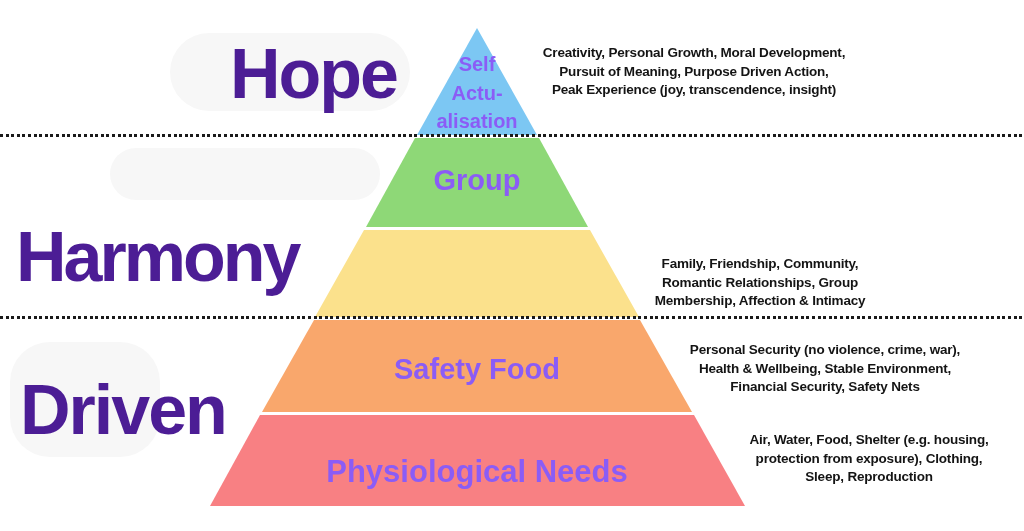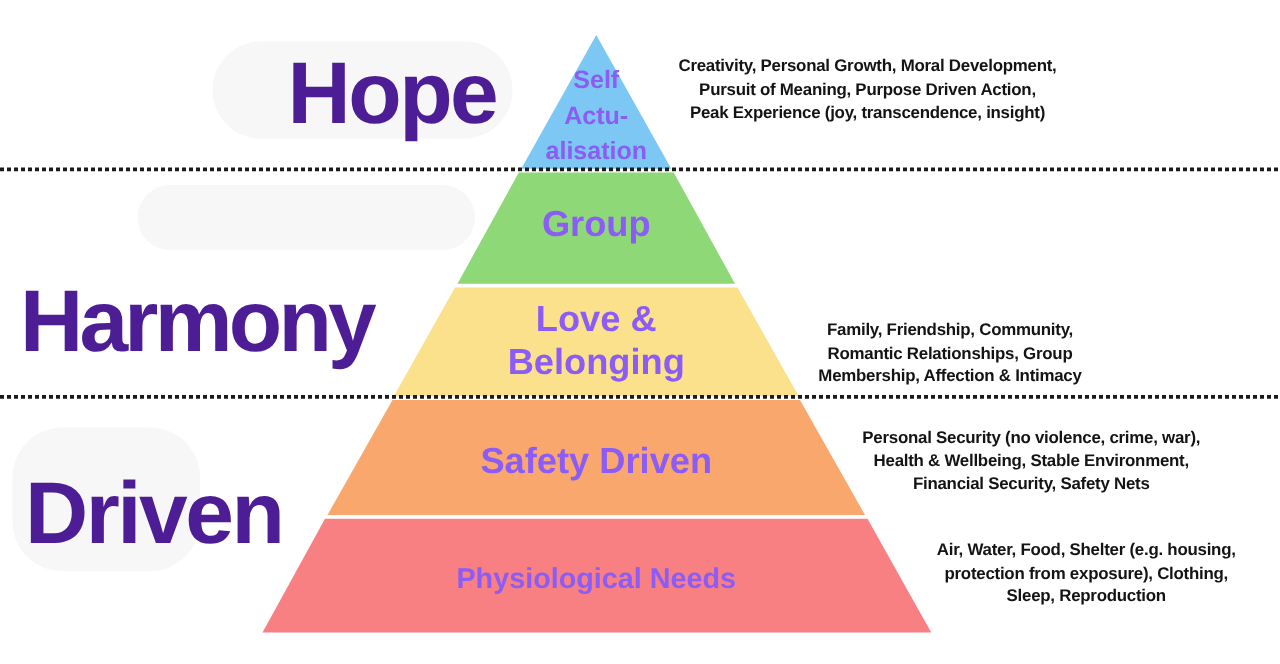--- a/index.html
+++ b/index.html
@@ -44,21 +44,21 @@
     transform: translateX(-50%);
     text-align: center;
     font-weight: 700;
     color: #8b5cf6;
     white-space: pre-line;
   }
   .level-label.self    { top: 50px;  font-size: 20px; line-height: 28.5px; }
   .level-label.esteem  { top: 163px; font-size: 29px; line-height: 34px; }
   .level-label.love    { top: 239px; font-size: 29px; line-height: 34px; }
   .level-label.safety  { top: 352px; font-size: 29px; line-height: 34px; }
-  .level-label.physio  { top: 446px; font-size: 23px; line-height: 32px; }
+  .level-label.physio  { top: 456px; font-size: 31px; line-height: 32px; }
   .desc {
     position: absolute;
     width: 500px;
     text-align: center;
     font-size: 13.5px;
     line-height: 18.5px;
     font-weight: 700;
     letter-spacing: -0.2px;
     color: #141414;
     white-space: pre-line;
@@ -90,23 +90,21 @@
   <div class="dotted-line line2"></div>
 
   <div class="big-label hope">Hope</div>
   <div class="big-label harmony">Harmony</div>
   <div class="big-label health">Driven</div>
 
   <div class="level-label self">Self
 Actu-
 alisation</div>
   <div class="level-label esteem">Group</div>
-  <div class="level-label love">Love &amp;
-Belonging</div>
-  <div class="level-label safety">Safety Driven</div>
+  <div class="level-label safety">Safety Food</div>
   <div class="level-label physio">Physiological Needs</div>
 
   <div class="desc d1">Creativity, Personal Growth, Moral Development,
 Pursuit of Meaning, Purpose Driven Action,
 Peak Experience (joy, transcendence, insight)</div>
   <div class="desc d3">Family, Friendship, Community,
 Romantic Relationships, Group
 Membership, Affection &amp; Intimacy</div>
   <div class="desc d4">Personal Security (no violence, crime, war),
 Health &amp; Wellbeing, Stable Environment,

